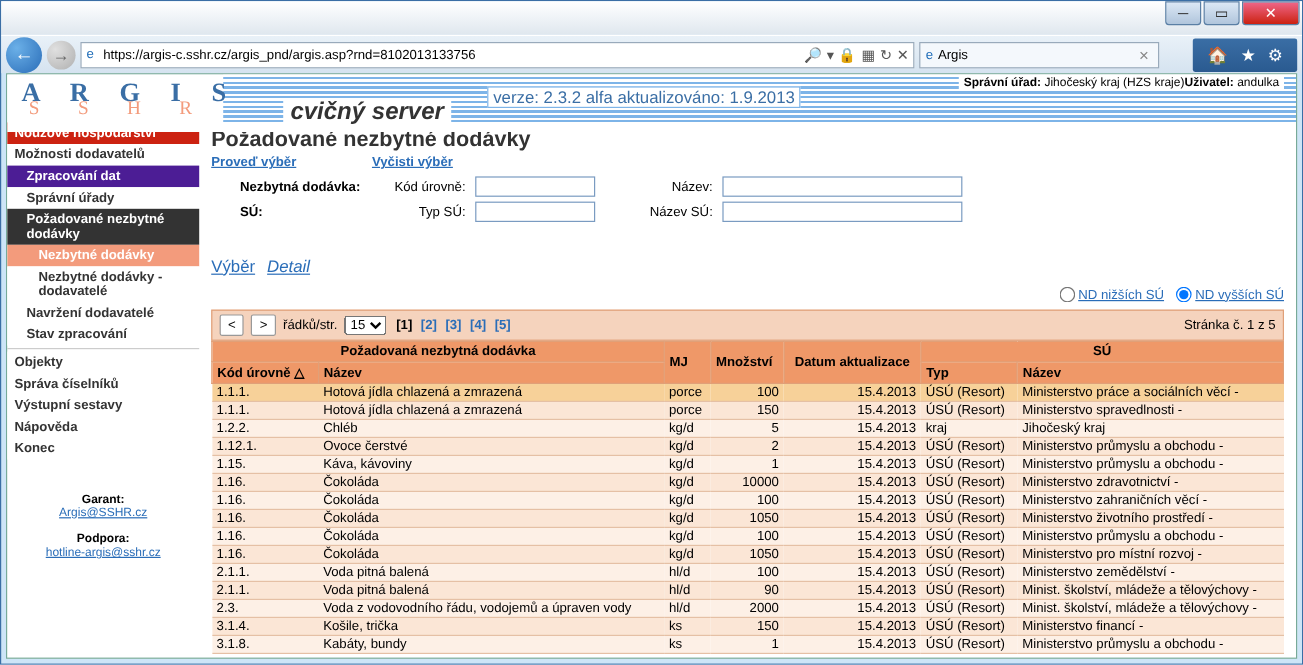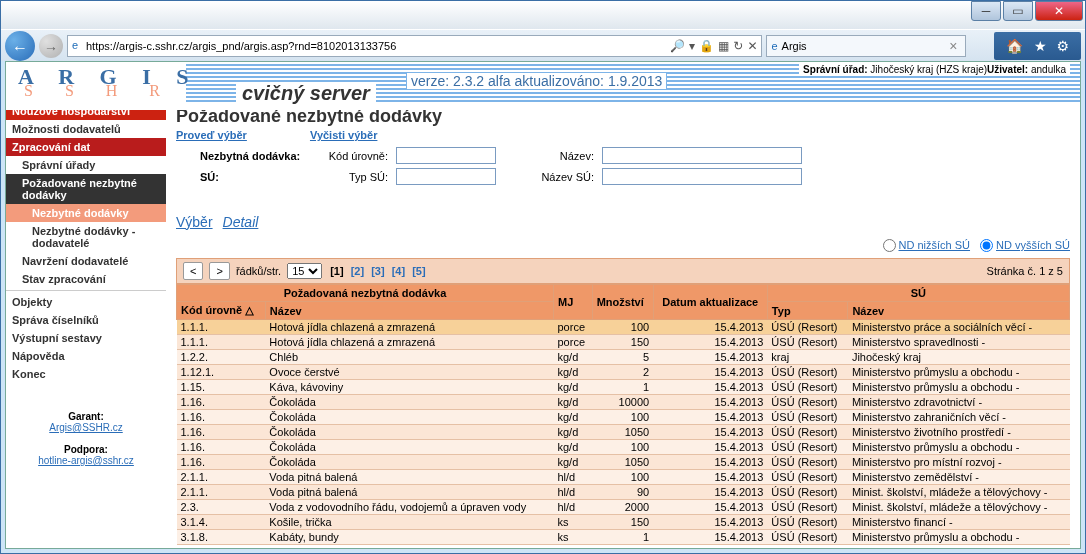--- a/index.html
+++ b/index.html
@@ -33,40 +33,40 @@
   .hdrver { position:absolute; left:400px; top:10px; font-size:14px; color:#3a6ea5; background:#fff; padding:0 4px; border:1px solid #7db4e8;}
   .hdruser { position:absolute; right:10px; top:2px; font-size:10px; color:#000; background:#fff; padding:0 4px;}
 
   .layout { margin-top:40px; display:flex; width:100%; }
   .sidebar { width:160px; flex-shrink:0; }
   .sbtitle { background:#c21; color:#fff; font-weight:bold; padding:3px 6px; font-size:11px; }
   .sbitem { padding:3px 6px; background:#fff; color:#333; cursor:pointer; }
   .sbitem.bold { font-weight:bold; }
   .sbitem.level1 { padding-left:16px; }
   .sbitem.level2 { padding-left:26px; }
-  .sbsubtitle { background:#b91c1c; color:#fff; font-weight:bold; padding:3px 6px; }
+  .sbsubtitle { background:#4c1d95; color:#fff; font-weight:bold; padding:3px 16px; }
   .sbactive0 { background:#333; color:#fff; font-weight:bold; padding:3px 6px; }
   .sbactive1 { background:#f39b7c; color:#fff; padding:3px 6px; padding-left:16px; font-weight:bold; }
   .sbfoot { padding:6px; text-align:center; font-size:10px; }
   .sbfoot a { color:#2a6db8; text-decoration:underline; display:block;}
   .sbfoot .lab { font-weight:bold; color:#000;}
 
   .main { flex:1; padding:4px 10px; }
   .main h2 { font-size:18px; color:#333; font-weight:bold; margin-bottom:2px;}
   .actionlinks { margin-bottom:6px; }
   .actionlinks a { color:#2a6db8; font-weight:bold; text-decoration:underline; margin-right:60px; font-size:11px;}
   .filterrow { display:flex; align-items:center; gap:8px; margin-bottom:4px; font-size:11px;padding-left:24px;}
   .filterrow label { width:110px; font-weight:bold; }
   .filterrow .sublab { width:70px; text-align:right; }
   .filterrow input { width:100px; border:1px solid #7a9bc1; height:17px; background:#fff;}
 
   .vbrow { display:flex; align-items:center; gap:10px; margin:6px 0; }
   .vbrow a { color:#2a6db8; text-decoration:underline; font-size:14px;}
   .vbrow .right { margin-left:auto; display:flex; align-items:center; gap:10px;}
-  .radiolbl { display:flex; gap:3px; color:#2a6db8; text-decoration:underline;margin-top:48px;}
+  .radiolbl { display:flex; align-items:center; gap:3px; color:#2a6db8; text-decoration:underline;margin-top:48px;}
   .radiolbl input { margin:0; }
 
   .tblctrl { background:#f5d3bd; padding:3px 6px; display:flex; align-items:center; gap:6px; border:1px solid #e0a078;}
   .tblctrl button { padding:0 6px; height:18px; font-size:11px; border:1px solid #999; background:#fff; border-radius:2px;}
   .tblctrl select { font-size:11px; }
   .pagelinks { color:#2a6db8; font-weight:bold;}
   .pagelinks span { margin:0 2px; }
   .pagelinks .cur { color:#000; }
   .tblctrl .pginfo { margin-left:auto; color:#000;}
 

